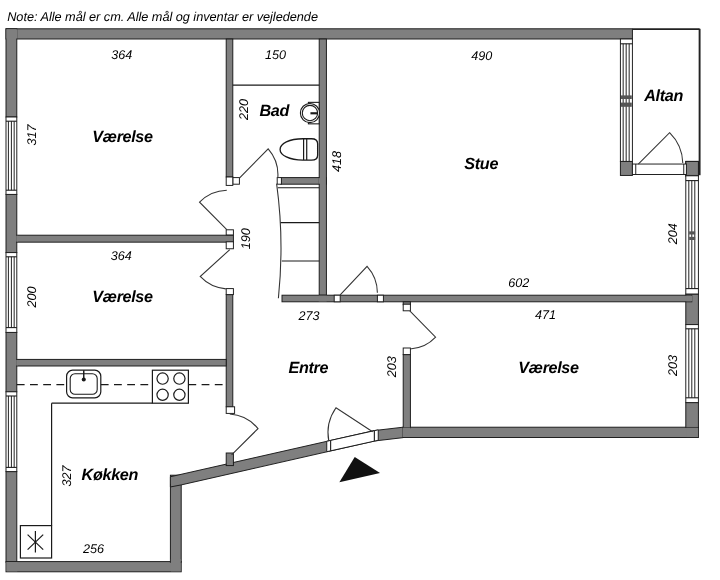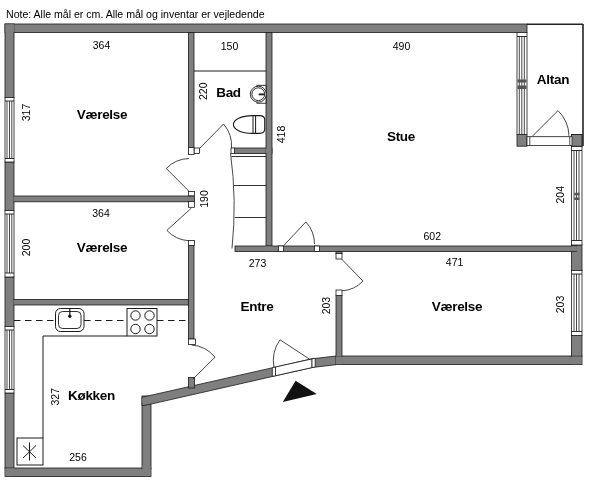--- a/index.html
+++ b/index.html
@@ -1,16 +1,16 @@
 <!DOCTYPE html>
 <html><head>
 <meta charset="utf-8">
 <style>
 html,body{margin:0;padding:0;background:#fff;}
-#plan{width:600px;height:483px;position:relative;}
+#plan{width:600px;height:483px;position:relative;font-style:italic;}
 text{font-family:"Liberation Sans",sans-serif;fill:#000;}
 .dim{font-size:10.5px;}
 .room{font-size:13.5px;font-weight:bold;letter-spacing:-0.3px;}
 .wall{fill:#7f7f7f;stroke:#1a1a1a;stroke-width:0.8;}
 .jamb{fill:#fff;stroke:#1a1a1a;stroke-width:0.8;}
 .arc{fill:none;stroke:#333;stroke-width:0.9;}
 </style>
 </head>
 <body>
 <div id="plan">

